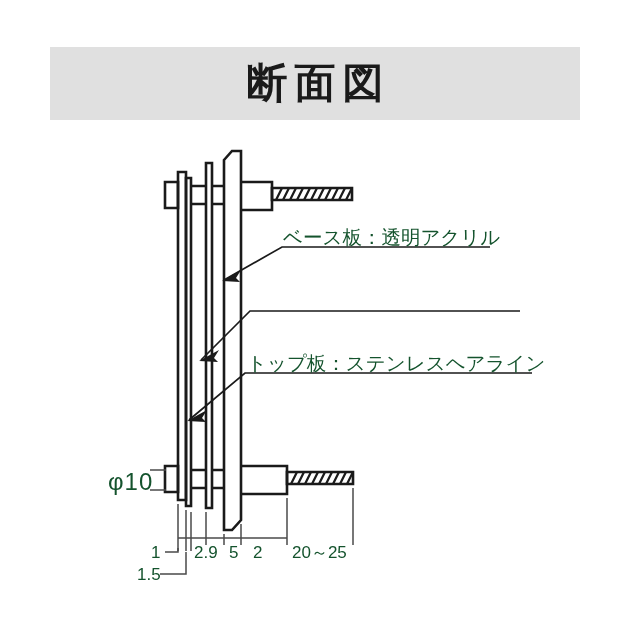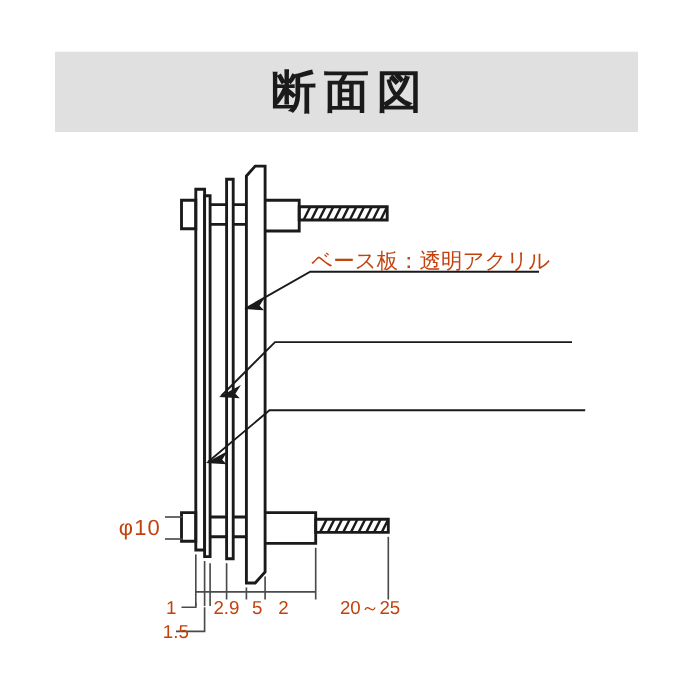--- a/index.html
+++ b/index.html
@@ -45,27 +45,27 @@
   .drawing {
     position: absolute;
     left: 0;
     top: 0;
     width: 630px;
     height: 630px;
   }
   .lbl {
     position: absolute;
     font-family: "DejaVu Sans", "Liberation Sans", sans-serif;
-    color: #c2410c;
+    color: #14532d;
     white-space: nowrap;
     line-height: 1;
   }
   .lbl-callout { font-size: 19.5px; }
   .lbl-dim { font-size: 17px; font-family: "Liberation Sans", sans-serif; }
-  .lbl-phi { font-size: 20px; font-family: "Liberation Sans", sans-serif; letter-spacing: 1px; }
+  .lbl-phi { font-size: 24px; font-family: "Liberation Sans", sans-serif; letter-spacing: 1px; }
 </style>
 </head>
 <body>
 
 <div id="page">
 
   <div class="header-band">
     <div class="header-title">断面図</div>
   </div>
 
@@ -157,28 +157,29 @@
 
     <g fill="none" stroke="#4a4a4a" stroke-width="1.5">
       <path d="M 178 548 L 178 552 L 165 552"></path>
       <path d="M 186 552 L 186 574 L 160 574"></path>
     </g>
   </svg>
 
   <div class="lbl lbl-callout" style="left:283px; top:228px;">ベース板：透明アクリル</div>
 
 
+  <div class="lbl lbl-callout" style="left:247px; top:354px;">トップ板：ステンレスヘアライン</div>
 
   <div class="lbl lbl-phi" style="left:108px; top:470px;">φ10</div>
 
   <div class="lbl lbl-dim" style="left:151px; top:544px;">1</div>
 
-  <div class="lbl lbl-dim" style="left:148px; top:566px;">1.5</div>
+  <div class="lbl lbl-dim" style="left:137px; top:566px;">1.5</div>
 
   <div class="lbl lbl-dim" style="left:194px; top:544px;">2.9</div>
 
   <div class="lbl lbl-dim" style="left:229px; top:544px;">5</div>
 
   <div class="lbl lbl-dim" style="left:253px; top:544px;">2</div>
 
-  <div class="lbl lbl-dim" style="left:292px; top:544px;margin-left:17px;">20～25</div>
+  <div class="lbl lbl-dim" style="left:292px; top:544px;">20～25</div>
 
 </div>
 
 </body></html>

